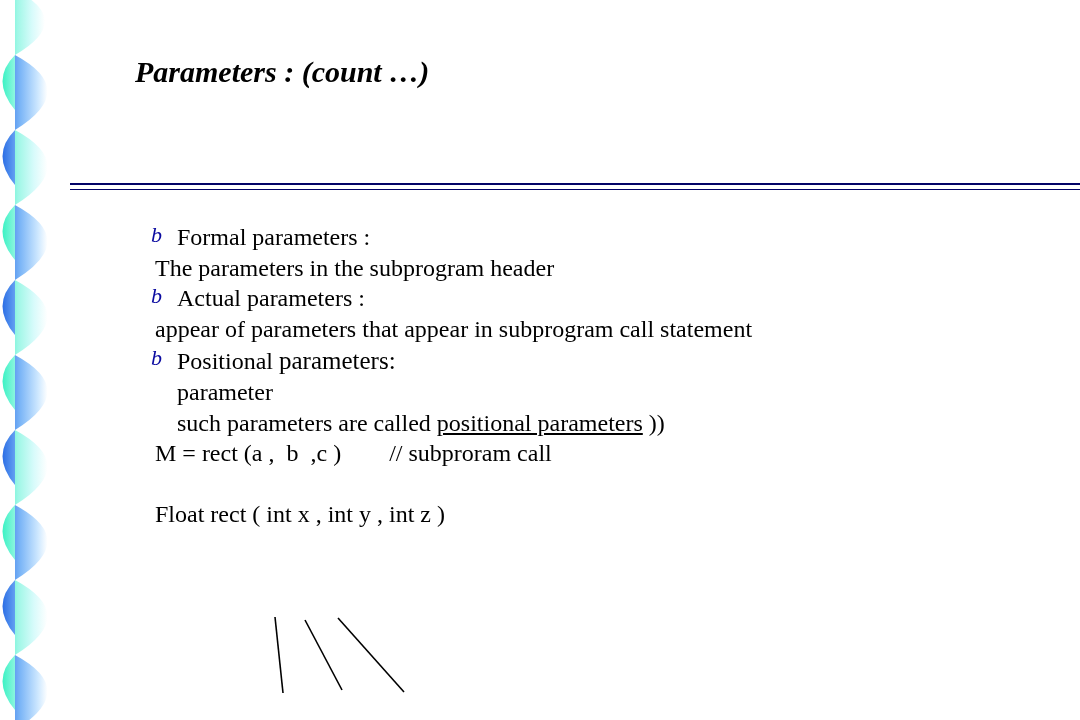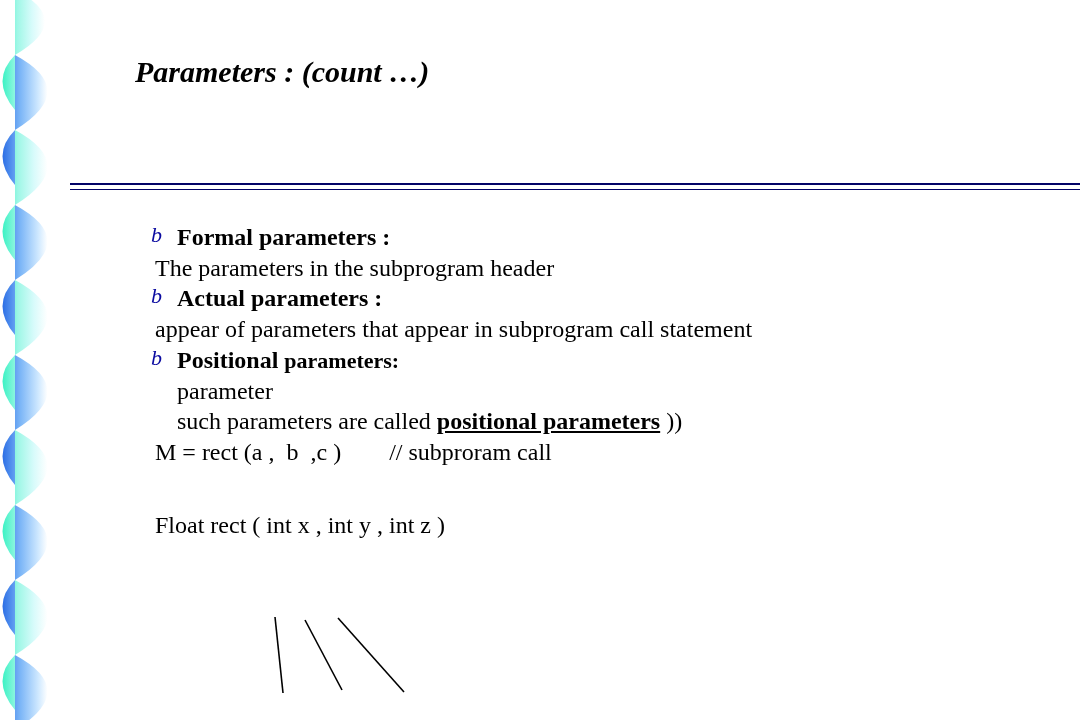--- a/index.html
+++ b/index.html
@@ -54,35 +54,35 @@
     left: 155px;
     top: 222px;
     width: 920px;
     font-size: 24px;
     line-height: 1.28;
   }
   .b-line {
     position: relative;
     margin: 0;
   }
-  .b-line.spaced { margin-top: 42px; }
+  .b-line.spaced { margin-top: 30px; }
   .bullet-b {
     position: absolute;
     left: -4px;
     top: 2px;
     font-family: "Brush Script MT","Segoe Script",cursive;
     font-style: italic;
     color: #0a0aa0;
     font-size: 22px;
     line-height: 1;
   }
-  .bold   { font-weight: bold; }
+  .bold   { font-weight: normal; }
   .indent1 { padding-left: 22px; }
   .indent2 { padding-left: 42px; }
-  .term { font-weight: bold; text-decoration: underline; text-underline-offset: 2px; }
+  .term { font-weight: normal; text-decoration: underline; text-underline-offset: 2px; }
   svg.arrows {
     position: absolute;
     pointer-events: none;
   }
 </style>
 </head>
 <body>
 
 <div class="slide">
 
@@ -129,21 +129,21 @@
     <p class="b-line">The parameters in the subprogram header</p>
 
     <p class="b-line indent1">
       <span class="bullet-b">b</span>
       <span class="bold">Actual parameters :</span>
     </p>
     <p class="b-line">appear of parameters that appear in subprogram call statement</p>
 
     <p class="b-line indent1">
       <span class="bullet-b">b</span>
-      <span class="bold">Positional </span><span class="bold" style="font-size:22px">parameters:</span>
+      <span class="bold">Positional </span><span class="bold" style="font-size:25px">parameters:</span>
     </p>
     <p class="b-line indent1">parameter</p>
     <p class="b-line indent1">
       <span>such parameters are called </span><span class="term">positional parameters</span><span> ))</span>
     </p>
     <p class="b-line" style="white-space:pre">M = rect (a ,  b  ,c )        // subproram call</p>
 
     <p class="b-line spaced">Float rect ( int x , int y , int z )</p>
   </div>
 

